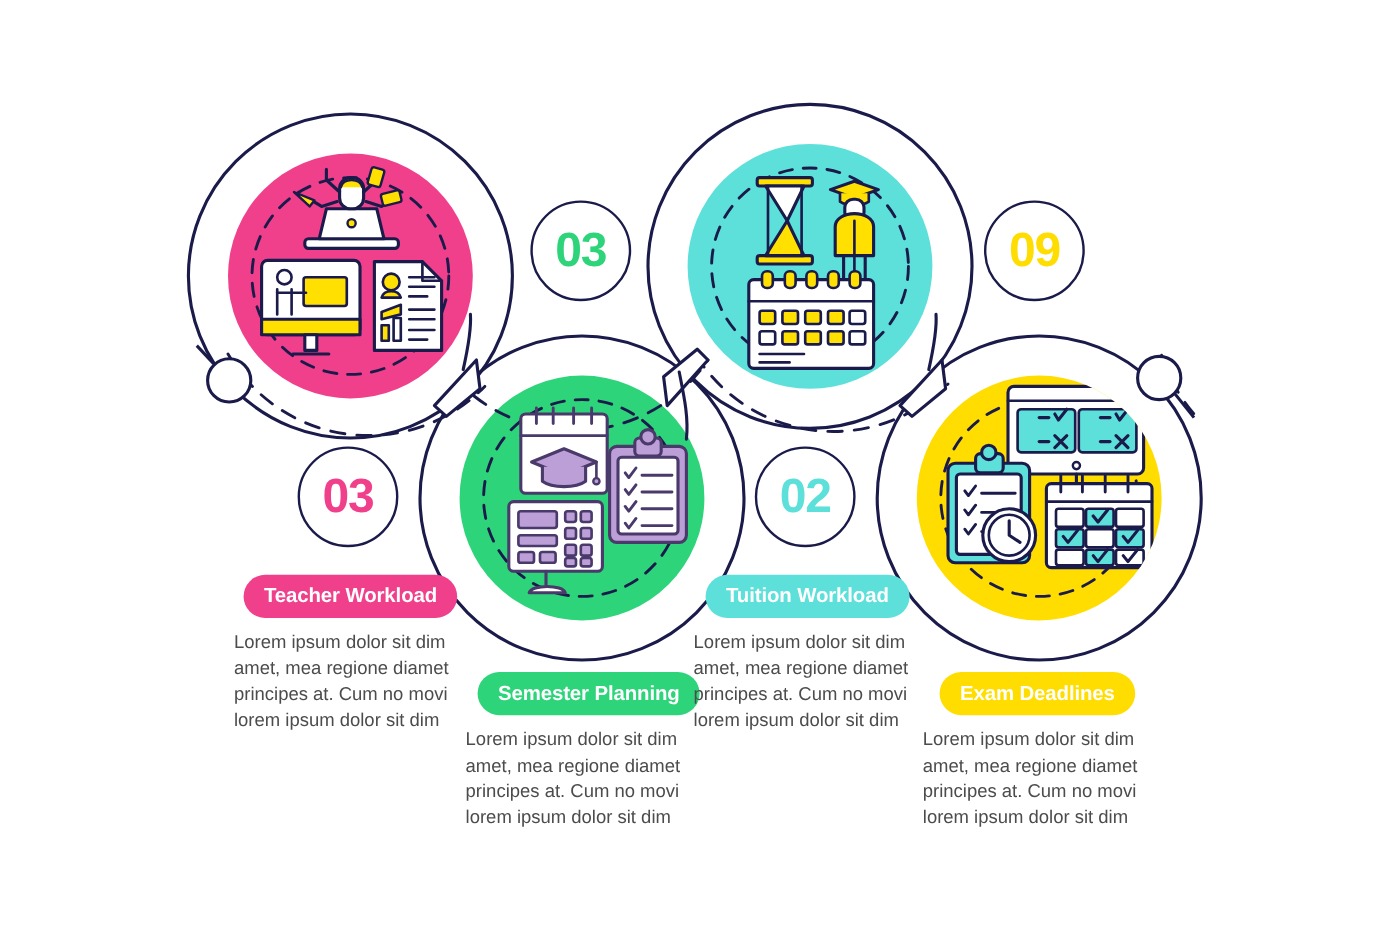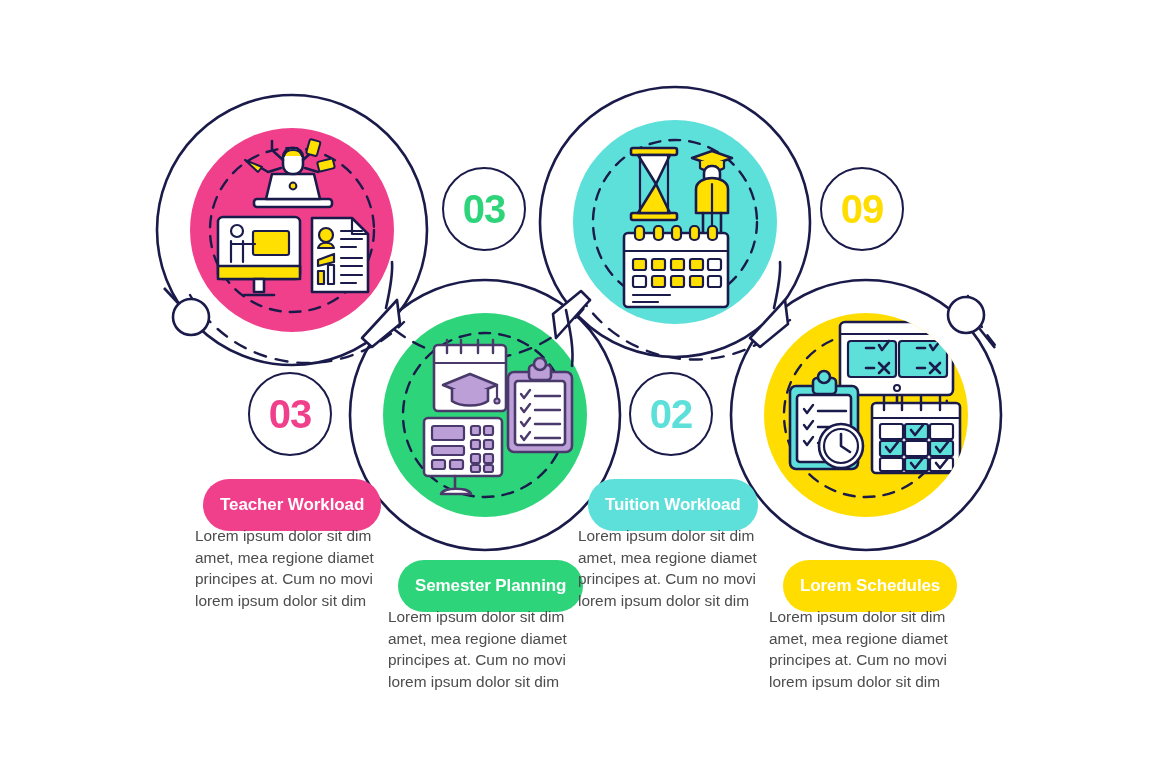--- a/index.html
+++ b/index.html
@@ -35,21 +35,21 @@
   .pill {
     position: absolute;
     display: flex;
     align-items: center;
     justify-content: center;
     border-radius: 999px;
     color: #ffffff;
     font-weight: bold;
     font-size: 17px;
     letter-spacing: -0.1px;
-    height: 52px;
+    height: 36px;
     padding: 0 17px;
     white-space: nowrap;
     box-sizing: border-box;
   }
   .desc {
     position: absolute;
     font-size: 15.4px;
     line-height: 21.5px;
     color: #4c4c4c;
     width: 182px;
@@ -367,18 +367,18 @@
       <span>Semester Planning</span>
     </div>
     <div class="desc right" style="left:388px; top:606px;">Lorem ipsum dolor sit dim amet, mea regione diamet principes at. Cum no movi lorem ipsum dolor sit dim</div>
 
     <div class="pill" style="left:588px; top:479px; background:#5de0da;">
       <span>Tuition Workload</span>
     </div>
     <div class="desc right" style="left:578px; top:525px;">Lorem ipsum dolor sit dim amet, mea regione diamet principes at. Cum no movi lorem ipsum dolor sit dim</div>
 
     <div class="pill" style="left:783px; top:560px; background:#ffdd00;">
-      <span>Lorem Schedules</span>
+      <span>Exam Deadlines</span>
     </div>
     <div class="desc right" style="left:769px; top:606px;">Lorem ipsum dolor sit dim amet, mea regione diamet principes at. Cum no movi lorem ipsum dolor sit dim</div>
 
   </div>
 </div>
 
 </body></html>

